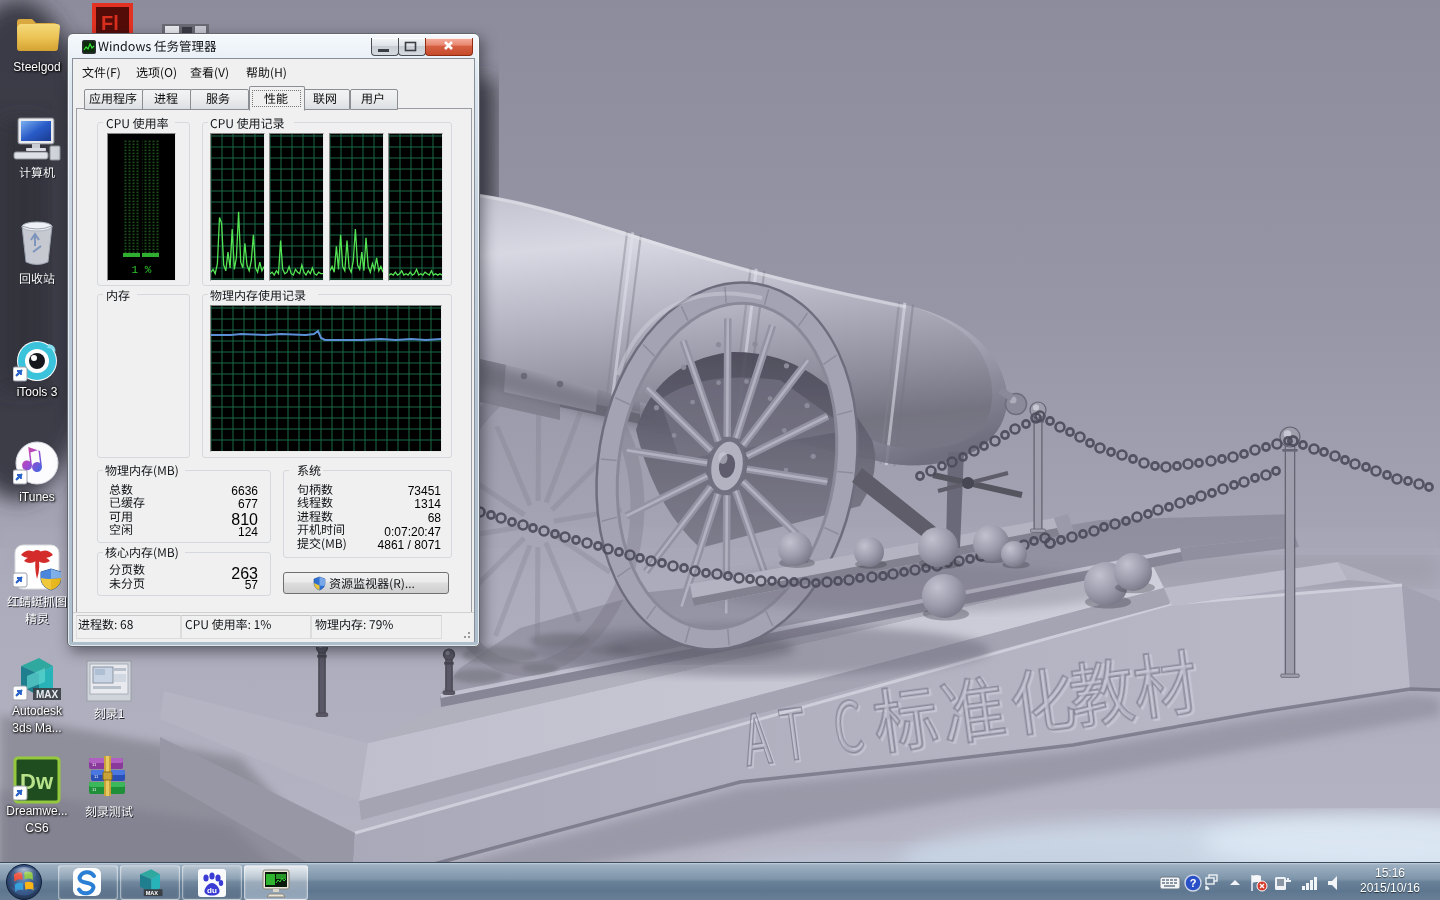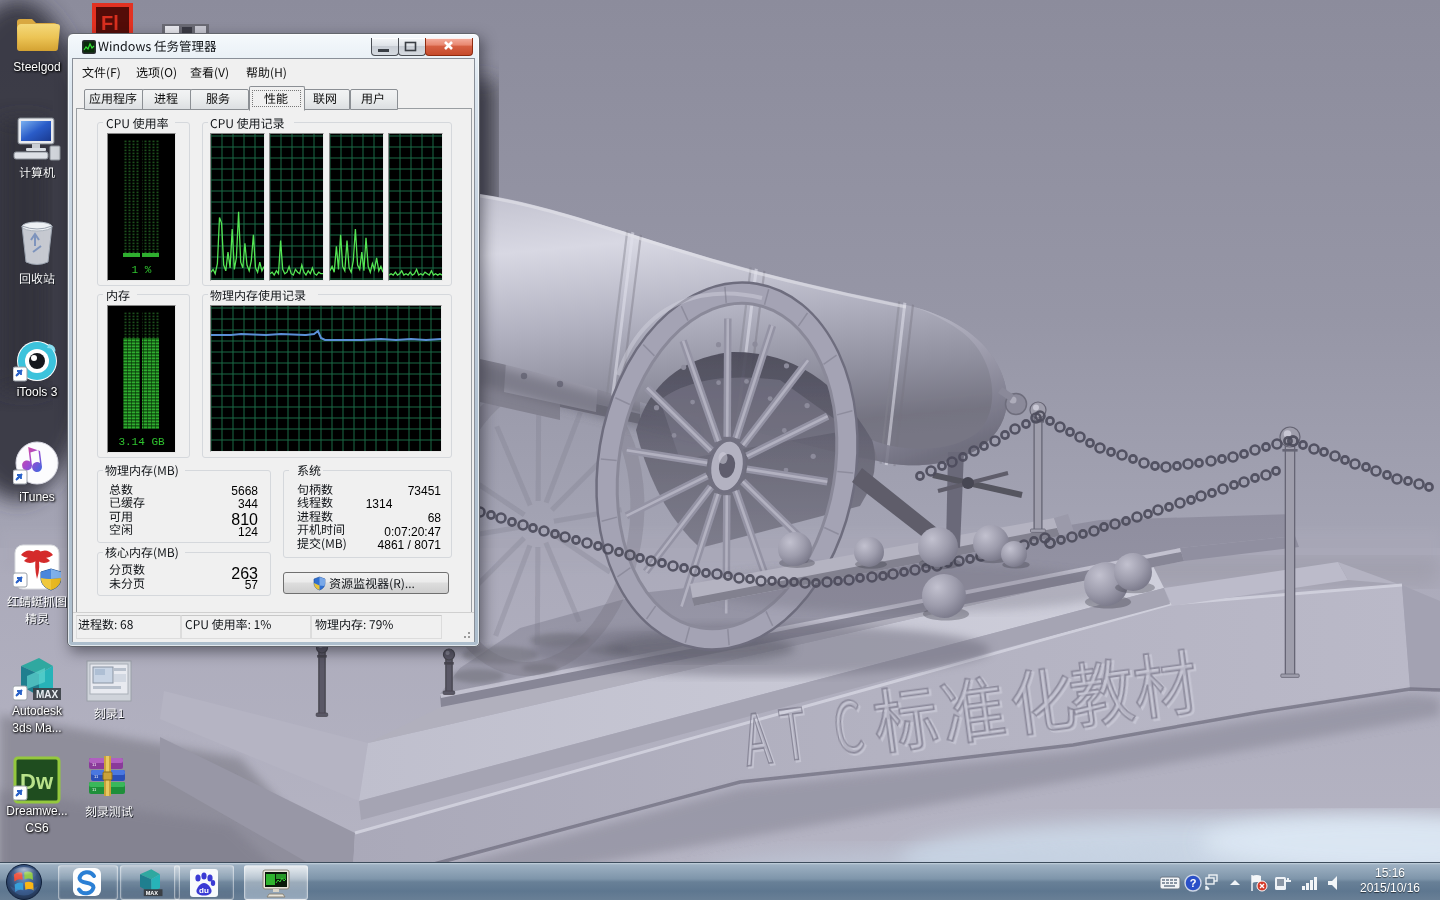--- a/index.html
+++ b/index.html
@@ -918,37 +918,20 @@
               <line x1="0" y1="79" x2="53" y2="79"></line>
               <line x1="0" y1="90" x2="53" y2="90"></line>
               <line x1="0" y1="101" x2="53" y2="101"></line>
               <line x1="0" y1="112" x2="53" y2="112"></line>
               <line x1="0" y1="123" x2="53" y2="123"></line>
               <line x1="0" y1="134" x2="53" y2="134"></line>
               <line x1="0" y1="145" x2="53" y2="145"></line>
             </g>
             <polyline points="0.0,141.1 2.1,139.7 4.2,141.1 6.4,138.2 8.5,141.1 10.6,139.7 12.7,136.8 14.8,141.1 17.0,139.7 19.1,141.1 21.2,138.2 23.3,141.1 25.4,139.7 27.6,135.4 29.7,141.1 31.8,139.7 33.9,141.1 36.0,138.2 38.2,139.7 40.3,141.1 42.4,136.8 44.5,141.1 46.6,139.7 48.8,141.1 50.9,139.7 53.0,141.1" fill="none" stroke="#54e554" stroke-width="1.3"></polyline>
           </svg></div>
-        <div class="blk" style="left:34px;top:246px;width:67px;height:146px"><svg width="67" height="146" viewBox="0 0 67 146">
-            <defs>
-              <pattern id="dim2" width="4" height="3" patternUnits="userSpaceOnUse">
-                <rect width="4" height="3" fill="#000"></rect>
-                <rect x="0.5" y="0.6" width="2" height="1.6" fill="#1c4f1c"></rect>
-              </pattern>
-              <pattern id="lit2" width="4" height="3" patternUnits="userSpaceOnUse">
-                <rect width="4" height="3" fill="#063006"></rect>
-                <rect x="0" y="0.4" width="3.4" height="2" fill="#2fae2f"></rect>
-              </pattern>
-            </defs>
-            <rect x="15" y="6" width="17" height="26" fill="url(#dim2)"></rect>
-            <rect x="34" y="6" width="17" height="26" fill="url(#dim2)"></rect>
-            <rect x="15" y="32" width="17" height="91" fill="url(#lit2)"></rect>
-            <rect x="34" y="32" width="17" height="91" fill="url(#lit2)"></rect>
-            <text x="33.5" y="139" font-family="Liberation Mono,monospace" font-size="11" fill="#2fc42f" text-anchor="middle">3.14 GB</text>
-          </svg></div>
         <div class="blk" style="left:137px;top:246px;width:230px;height:145px"><svg width="230" height="145" viewBox="0 0 230 145">
             <g stroke="#1a6b46" stroke-width="1">
               <line x1="0" y1="0" x2="0" y2="145"></line>
               <line x1="11" y1="0" x2="11" y2="145"></line>
               <line x1="22" y1="0" x2="22" y2="145"></line>
               <line x1="33" y1="0" x2="33" y2="145"></line>
               <line x1="44" y1="0" x2="44" y2="145"></line>
               <line x1="55" y1="0" x2="55" y2="145"></line>
               <line x1="66" y1="0" x2="66" y2="145"></line>
               <line x1="77" y1="0" x2="77" y2="145"></line>
@@ -974,28 +957,28 @@
               <line x1="0" y1="68" x2="230" y2="68"></line>
               <line x1="0" y1="79" x2="230" y2="79"></line>
               <line x1="0" y1="90" x2="230" y2="90"></line>
               <line x1="0" y1="101" x2="230" y2="101"></line>
               <line x1="0" y1="112" x2="230" y2="112"></line>
               <line x1="0" y1="123" x2="230" y2="123"></line>
               <line x1="0" y1="134" x2="230" y2="134"></line>
             </g>
             <path d="M0,29 L20,29 L30,28 L55,29 L70,28 L95,29 L103,28 L107,25 L110,32 L114,34 L150,34 L170,33 L185,34 L200,33 L215,34 L230,33" fill="none" stroke="#5b8fd6" stroke-width="2"></path>
           </svg></div>
-        <div class="ab" style="left:97px;top:425px;width:88px;text-align:right;font-size:12px">5668</div>
-        <div class="ab" style="left:97px;top:438px;width:88px;text-align:right;font-size:12px">344</div>
+        <div class="ab" style="left:97px;top:425px;width:88px;text-align:right;font-size:12px">6636</div>
+        <div class="ab" style="left:97px;top:438px;width:88px;text-align:right;font-size:12px">677</div>
         <div class="ab" style="left:97px;top:452px;width:88px;text-align:right;font-size:16px">810</div>
         <div class="ab" style="left:97px;top:466px;width:88px;text-align:right;font-size:12px">124</div>
         <div class="ab" style="left:97px;top:506px;width:88px;text-align:right;font-size:16px">263</div>
         <div class="ab" style="left:97px;top:519px;width:88px;text-align:right;font-size:12px">57</div>
         <div class="ab" style="left:244px;top:425px;width:124px;text-align:right;font-size:12px">73451</div>
-        <div class="ab" style="left:244px;top:438px;width:124px;text-align:center;font-size:12px">1314</div>
+        <div class="ab" style="left:244px;top:438px;width:124px;text-align:right;font-size:12px">1314</div>
         <div class="ab" style="left:244px;top:452px;width:124px;text-align:right;font-size:12px">68</div>
         <div class="ab" style="left:244px;top:466px;width:124px;text-align:right;font-size:12px">0:07:20:47</div>
         <div class="ab" style="left:244px;top:479px;width:124px;text-align:right;font-size:12px">4861 / 8071</div>
         <div class="ab" style="left:210px;top:513px;width:164px;height:20px;border:1px solid #707070;border-radius:3px;background:linear-gradient(180deg,#f2f2f2 0,#ebebeb 45%,#dddddd 50%,#cfcfcf 100%)">
           <svg class="ab" style="left:28px;top:3px" width="15" height="15" viewBox="0 0 15 15">
             <path d="M7.5,1 L13,3 V7 C13,10.5 10.8,13 7.5,14 C4.2,13 2,10.5 2,7 V3 Z" fill="#2f6fd0" stroke="#1a4a9a" stroke-width="0.6"></path>
             <path d="M7.5,1 L13,3 V7 C13,8 12.8,9 12.4,10 L7.5,9.5 Z" fill="#79a8e8"></path>
             <path d="M2,7 C2,10.5 4.2,13 7.5,14 L7.5,9.5 Z" fill="#e8c43a"></path>
           </svg>
         </div>
@@ -1045,21 +1028,21 @@
       </div>
       <div class="tbtn" style="left:120px;width:58px">
         <svg class="ab" style="left:14px;top:2px" width="30" height="30" viewBox="0 0 48 48">
           <path d="M8,10 L26,2 L40,10 L26,18 Z" fill="#2fa8a0"></path>
           <path d="M8,10 L26,18 L26,40 L8,30 Z" fill="#1f7f8f"></path>
           <path d="M40,10 L26,18 L26,40 L40,32 Z" fill="#27b3b8"></path>
           <rect x="14" y="34" width="30" height="11" fill="#3a3f45"></rect>
           <text x="17" y="43" font-size="9" font-weight="bold" fill="#fff" font-family="Liberation Sans">MAX</text>
         </svg>
       </div>
-      <div class="tbtn" style="left:174px;width:58px">
+      <div class="tbtn" style="left:182px;width:58px">
         <svg class="ab" style="left:14px;top:2px" width="30" height="30" viewBox="0 0 30 30">
           <rect x="1" y="1" width="28" height="28" rx="3" fill="#f8fafc"></rect>
           <g fill="#3a3ad4">
             <ellipse cx="9" cy="10" rx="2.6" ry="3.6"></ellipse>
             <ellipse cx="15" cy="8" rx="2.6" ry="3.6"></ellipse>
             <ellipse cx="21" cy="10" rx="2.6" ry="3.6"></ellipse>
             <ellipse cx="24" cy="15" rx="2.2" ry="3"></ellipse>
             <path d="M9,19 q6,-8 12,0 q4,6 -2,8 q-4,1 -8,0 q-6,-2 -2,-8 Z"></path>
           </g>
           <text x="10" y="25" font-size="8" font-weight="bold" fill="#fff" font-family="Liberation Sans">du</text>

